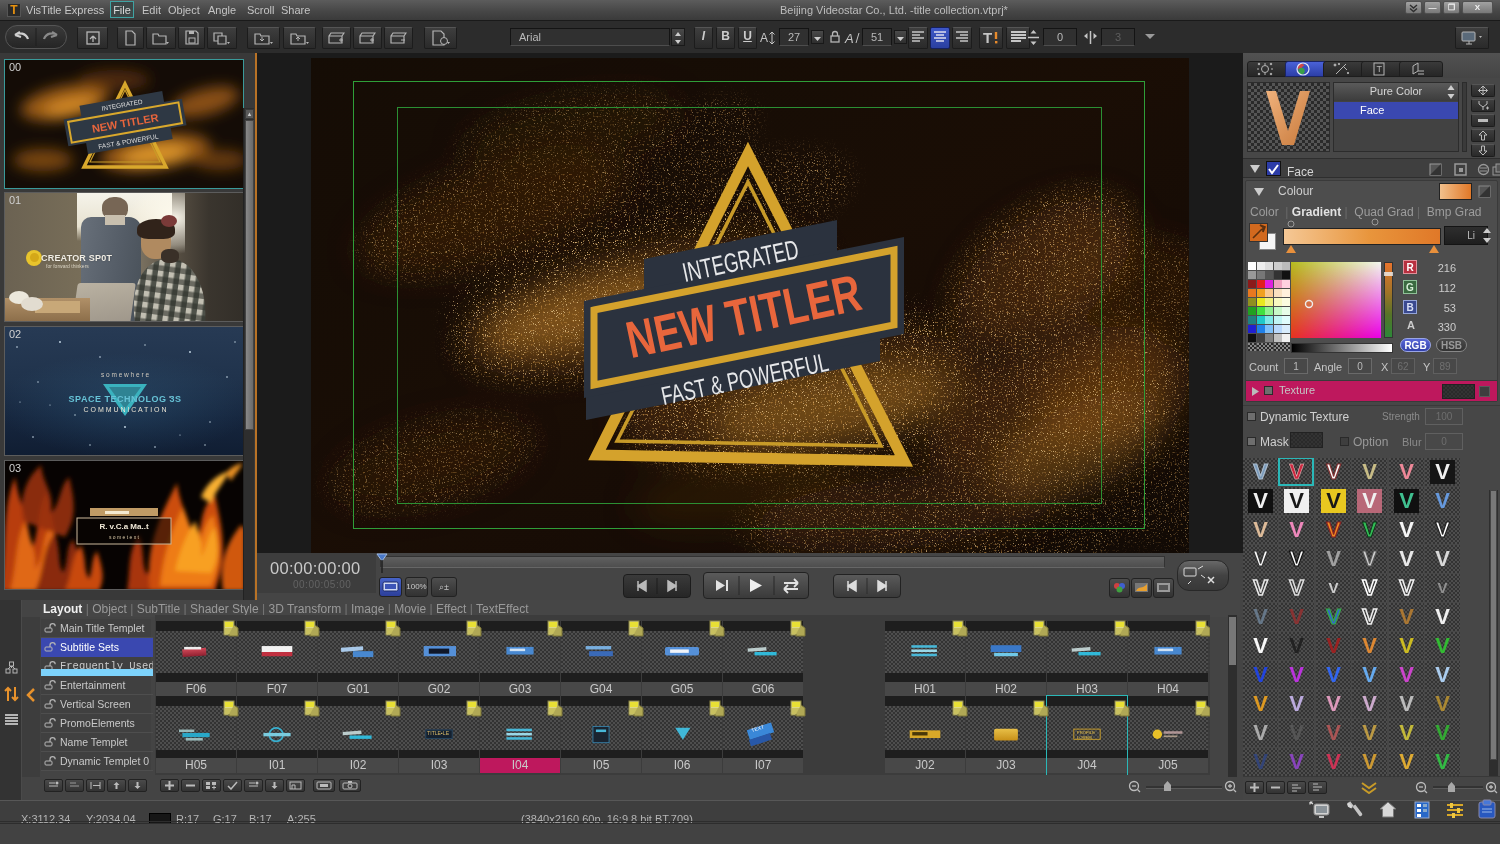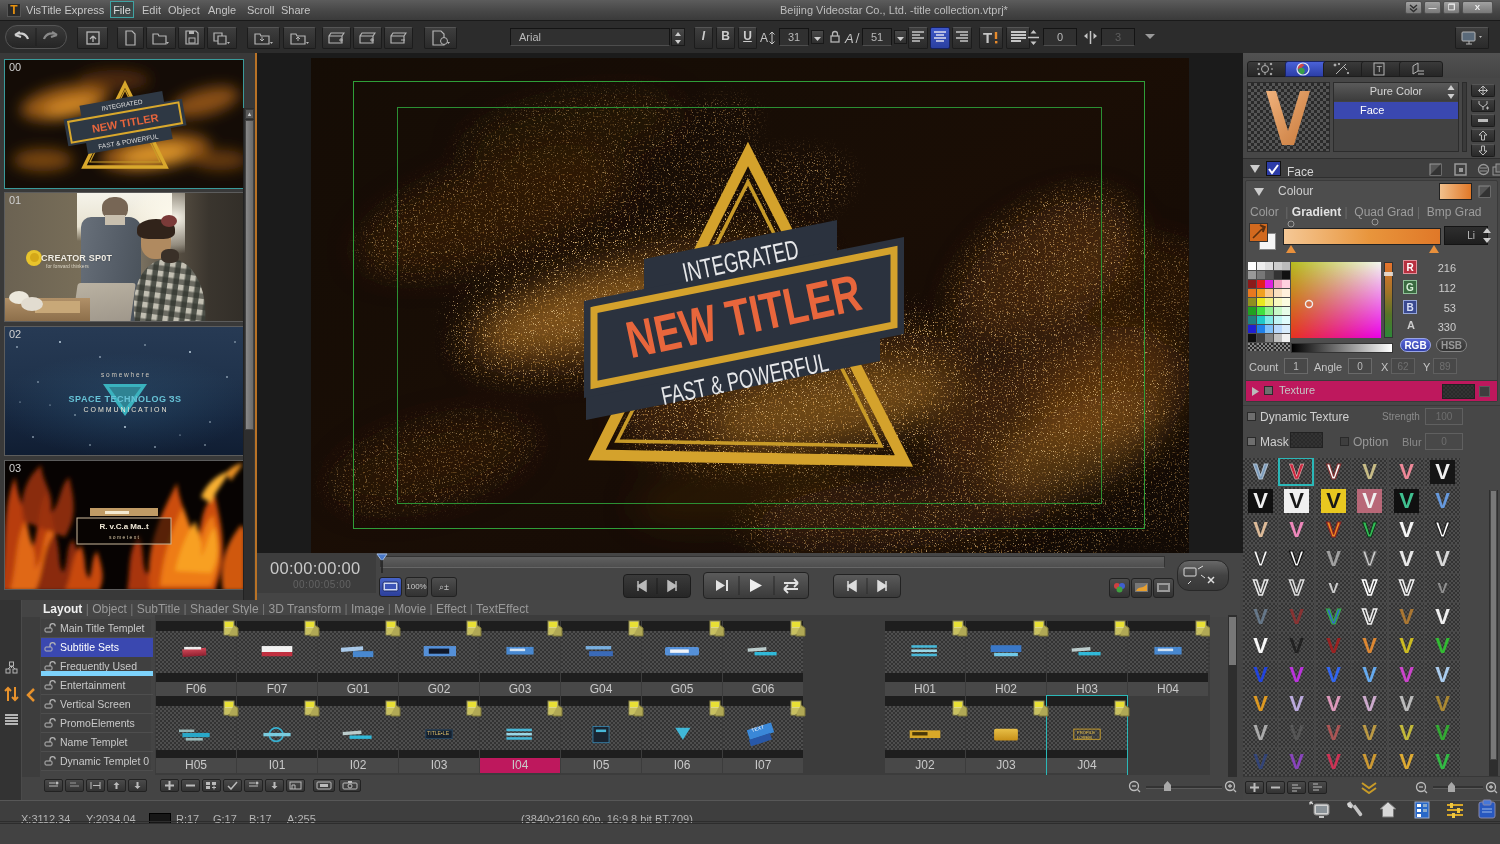--- a/index.html
+++ b/index.html
@@ -163,21 +163,21 @@
   <div class="tbtn" style="left:716px;width:19px;">
         <span style="color:#ccc;font-size:12px;font-weight:bold;display:block;text-align:center;margin-top:1px;">B</span>
       </div>
   <div class="tbtn" style="left:738px;width:19px;">
         <span style="color:#ccc;font-size:12px;font-weight:bold;text-decoration:underline;display:block;text-align:center;margin-top:1px;">U</span>
       </div>
   <svg width="16" height="16" viewBox="0 0 16 16" style="position:absolute;left:760px;top:9px;">
         <text x="0" y="12" fill="#c5c5c5" font-size="12" font-family="Liberation Sans">A</text>
         <path d="M12 2 v12 m-2.5-9.5 l2.5-2.5 2.5 2.5 M9.5 11.5 l2.5 2.5 2.5-2.5" stroke="#c5c5c5" fill="none"></path>
       </svg>
-  <div class="field" style="left:779px;width:30px;">31</div>
+  <div class="field" style="left:779px;width:30px;">27</div>
   <div style="position:absolute;left:811px;top:9px;width:13px;height:14px;background:linear-gradient(#4a4a4a,#2e2e2e);border:1px solid #191919;"><svg width="11" height="12" viewBox="0 0 11 12">
           <path d="M5.5 8 l3.5-4 h-7 z" fill="#ccc"></path>
         </svg></div>
   <svg width="12" height="14" viewBox="0 0 12 14" style="position:absolute;left:829px;top:9px;">
         <rect x="2" y="6" width="8" height="6" fill="none" stroke="#b5b5b5" stroke-width="1.3"></rect>
         <path d="M3.5 6 V4 a2.5 2.5 0 0 1 5 0 V6" fill="none" stroke="#b5b5b5" stroke-width="1.3"></path>
       </svg>
   <svg width="16" height="16" viewBox="0 0 16 16" style="position:absolute;left:844px;top:9px;">
         <text x="1" y="13" fill="#c5c5c5" font-size="13" font-style="italic" font-family="Liberation Sans">A</text>
         <path d="M12 13 l3 -10" stroke="#c5c5c5"></path>
@@ -1117,21 +1117,21 @@
           </svg>
       <span style="position:absolute;left:19px;">Main Title Templet</span>
         </div>
         <div class="librow" style="top:19px;background:#3a48b0;color:#fff;">
       <svg style="position:absolute;left:3px;top:4px;" width="13" height="11" viewBox="0 0 13 11">
             <rect x="1" y="5" width="7" height="4" rx="1" fill="none" stroke="#b5b5b5"></rect>
             <path d="M6 5 V3.2 a2.6 2.6 0 0 1 5.2 0" fill="none" stroke="#b5b5b5" stroke-width="1.2"></path>
           </svg>
       <span style="position:absolute;left:19px;">Subtitle Sets</span>
         </div>
-        <div class="librow" style="top:38px;border-bottom:5px solid #7dd3fc;">
+        <div class="librow" style="top:38px;border-bottom:7px solid #7dd3fc;font-family:Liberation Mono, monospace;">
       <svg style="position:absolute;left:3px;top:4px;" width="13" height="11" viewBox="0 0 13 11">
             <rect x="1" y="5" width="7" height="4" rx="1" fill="none" stroke="#b5b5b5"></rect>
             <path d="M6 5 V3.2 a2.6 2.6 0 0 1 5.2 0" fill="none" stroke="#b5b5b5" stroke-width="1.2"></path>
           </svg>
       <span style="position:absolute;left:19px;">Frequently Used</span>
         </div>
         <div class="librow" style="top:57px;border-bottom:1px solid #4e4e4e;">
       <svg style="position:absolute;left:3px;top:4px;" width="13" height="11" viewBox="0 0 13 11">
             <rect x="1" y="5" width="7" height="4" rx="1" fill="none" stroke="#b5b5b5"></rect>
             <path d="M6 5 V3.2 a2.6 2.6 0 0 1 5.2 0" fill="none" stroke="#b5b5b5" stroke-width="1.2"></path>
@@ -1556,20 +1556,37 @@
     <rect x="2" y="1" width="10" height="14" fill="#ded98a" stroke="#8a8440"></rect>
     <rect x="3" y="2" width="8" height="5" fill="#e8e035"></rect>
     <rect x="3" y="8" width="8" height="6" fill="#c8c060"></rect>
     <path d="M12 5 l4 3 v8 h-9 l0 -2" fill="#b0a855" stroke="#7a7438"></path>
           </svg>
       <div style="position:absolute;left:0;top:19px;width:80px;height:35px;transform:scale(0.85);">
             <b style="position:absolute;left:24px;top:13px;width:32px;height:13px;border:1px solid #d8a828;"></b>
             <span style="position:absolute;left:28px;top:14px;font-size:5px;color:#e8c048;">PROFILE<br>LOREM</span>
           </div>
       <div class="tlabel" style="position:absolute;left:0;top:62px;width:80px;height:15px;line-height:15px;background:#484848;">J04</div>
+        </div>
+        <div style="position:absolute;left:973px;top:81px;width:80px;height:79px;">
+      <div class="checker2" style="position:absolute;left:0;top:10px;width:80px;height:44px;"></div>
+      <div style="position:absolute;left:0;top:0px;width:80px;height:10px;background:#1e1e1e;"></div>
+      <div style="position:absolute;left:0;top:54px;width:80px;height:8px;background:#1e1e1e;"></div>
+      <svg style="position:absolute;left:66px;top:4px;z-index:5;" width="17" height="19" viewBox="0 0 17 19">
+    <rect x="2" y="1" width="10" height="14" fill="#ded98a" stroke="#8a8440"></rect>
+    <rect x="3" y="2" width="8" height="5" fill="#e8e035"></rect>
+    <rect x="3" y="8" width="8" height="6" fill="#c8c060"></rect>
+    <path d="M12 5 l4 3 v8 h-9 l0 -2" fill="#b0a855" stroke="#7a7438"></path>
+          </svg>
+      <div style="position:absolute;left:0;top:19px;width:80px;height:35px;transform:scale(0.85);">
+            <b style="position:absolute;left:22px;top:14px;width:11px;height:11px;background:#e8c028;border-radius:50%;"></b>
+            <b style="position:absolute;left:35px;top:16px;width:22px;height:3px;background:#caa;opacity:.8;"></b>
+            <b style="position:absolute;left:35px;top:21px;width:16px;height:2px;background:#a98;"></b>
+          </div>
+      <div class="tlabel" style="position:absolute;left:0;top:62px;width:80px;height:15px;line-height:15px;background:#484848;">J05</div>
         </div>
       </div>
   <div class="sbtn" style="left:160px;top:179px;width:19px;">
         <svg width="13" height="9" viewBox="0 0 13 9" style="display:block;margin:1px auto">
           <path d="M6.5 0 v9 M2 4.5 h9" stroke="#bbb" stroke-width="2"></path>
         </svg>
       </div>
   <div class="sbtn" style="left:181px;top:179px;width:19px;">
         <svg width="13" height="9" viewBox="0 0 13 9" style="display:block;margin:1px auto">
           <path d="M2 4.5 h9" stroke="#bbb" stroke-width="2"></path>

